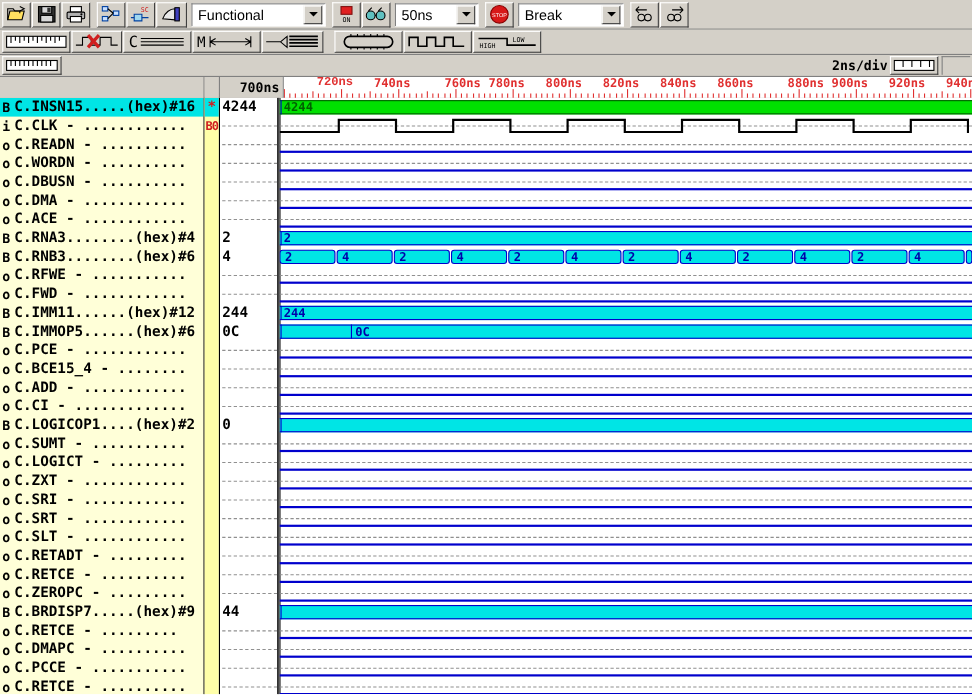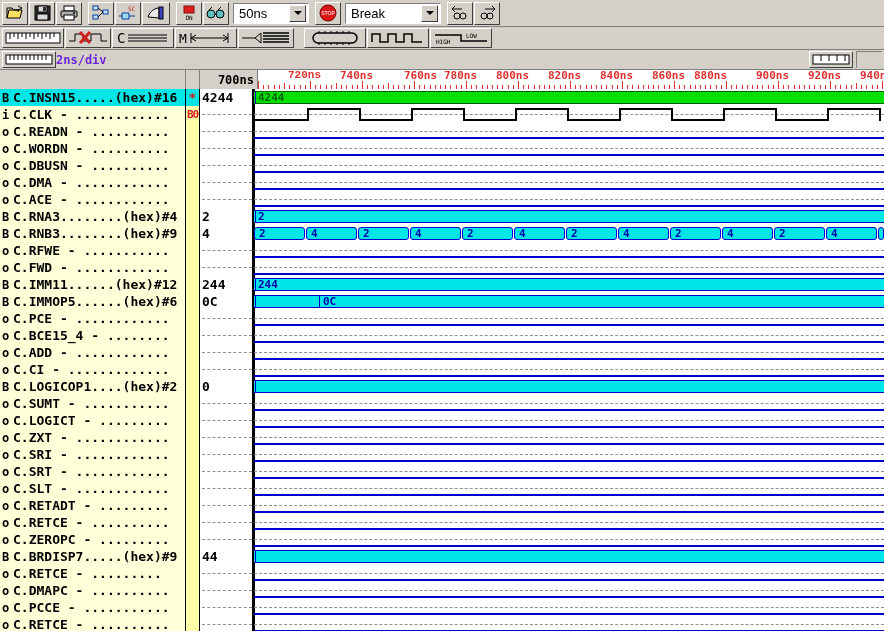--- a/index.html
+++ b/index.html
@@ -116,23 +116,23 @@
     background: #d4d0c8;
     border-top: 1px solid #ffffff;
     border-left: 1px solid #ffffff;
     border-right: 1px solid #404040;
     border-bottom: 1px solid #404040;
     display: flex; align-items: center; justify-content: center;
     margin-left: 2px;
   }
   .tb3-lab {
     flex: 1;
-    text-align: left;
+    text-align: right;
     font: bold 12px "DejaVu Sans Mono", monospace;
-    color: #6d28d9;
+    color: #000000;
   }
 
   
   .main {
     position: relative;
     width: 884px;
     height: 563px;
   }
 
   
@@ -382,20 +382,26 @@
         <path d="M4 8 L11 8 L11 14 L4 14 Z" fill="#a0d8f0" stroke="#0040a0"></path>
         <path d="M11 11 L17 11" stroke="#0040a0"></path>
         <path d="M1 11 L4 11" stroke="#0040a0"></path>
       </svg>
   </div>
   <div class="tb-btn wide">
     <svg width="20" height="16" viewBox="0 0 20 16">
         <path d="M2 12 C4 6, 9 3, 13 3 L13 13 Z" fill="#e8e8e8" stroke="#000"></path>
         <rect x="13" y="2" width="4" height="12" fill="#4040c0" stroke="#000"></rect>
       </svg>
+  </div>
+  <div class="tb-combo" style="width:122px">
+    <span class="cval">Functional</span>
+    <span class="carrow">
+        <span class="arrow-dn"></span>
+      </span>
   </div>
   <div class="tb-sep"></div>
   <div class="tb-btn">
     <svg width="18" height="17" viewBox="0 0 18 17">
         <rect x="4" y="1" width="10" height="7" fill="#e02020" stroke="#801010"></rect>
         <text x="9" y="15" font-size="6" font-family="monospace" fill="#000" text-anchor="middle">ON</text>
       </svg>
   </div>
   <div class="tb-btn">
     <svg width="20" height="14" viewBox="0 0 20 14">
@@ -646,21 +652,21 @@
         <div class="ruler-tick" style="left: 619px; height: 4px;"></div>
         <div class="ruler-tick" style="left: 624px; height: 8px;"></div>
         <div class="ruler-lab" style="left: 30px; font-family: Liberation Mono, monospace;">720ns</div>
         <div class="ruler-lab" style="left: 82px;">740ns</div>
         <div class="ruler-lab" style="left: 146px;">760ns</div>
         <div class="ruler-lab" style="left: 186px;">780ns</div>
         <div class="ruler-lab" style="left: 238px;">800ns</div>
         <div class="ruler-lab" style="left: 290px;">820ns</div>
         <div class="ruler-lab" style="left: 342px;">840ns</div>
         <div class="ruler-lab" style="left: 394px;">860ns</div>
-        <div class="ruler-lab" style="left: 436px;">880ns</div>
+        <div class="ruler-lab" style="left: 458px;">880ns</div>
         <div class="ruler-lab" style="left: 498px;">900ns</div>
         <div class="ruler-lab" style="left: 550px;">920ns</div>
         <div class="ruler-lab" style="left: 602px;">940ns</div>
       </div>
   </div>
 
   <div class="body-row">
     <div class="col-names" id="col-names">
         <div class="srow sel">
           <span class="dir">B</span>
@@ -689,21 +695,21 @@
         <div class="srow">
           <span class="dir">o</span>
           <span class="nm">C.ACE  - ............</span>
         </div>
         <div class="srow">
           <span class="dir">B</span>
           <span class="nm">C.RNA3........(hex)#4</span>
         </div>
         <div class="srow">
           <span class="dir">B</span>
-          <span class="nm">C.RNB3........(hex)#9</span>
+          <span class="nm">C.RNB3........(hex)#6</span>
         </div>
         <div class="srow">
           <span class="dir">o</span>
           <span class="nm">C.RFWE  - ...........</span>
         </div>
         <div class="srow">
           <span class="dir">o</span>
           <span class="nm">C.FWD  - ............</span>
         </div>
         <div class="srow">

